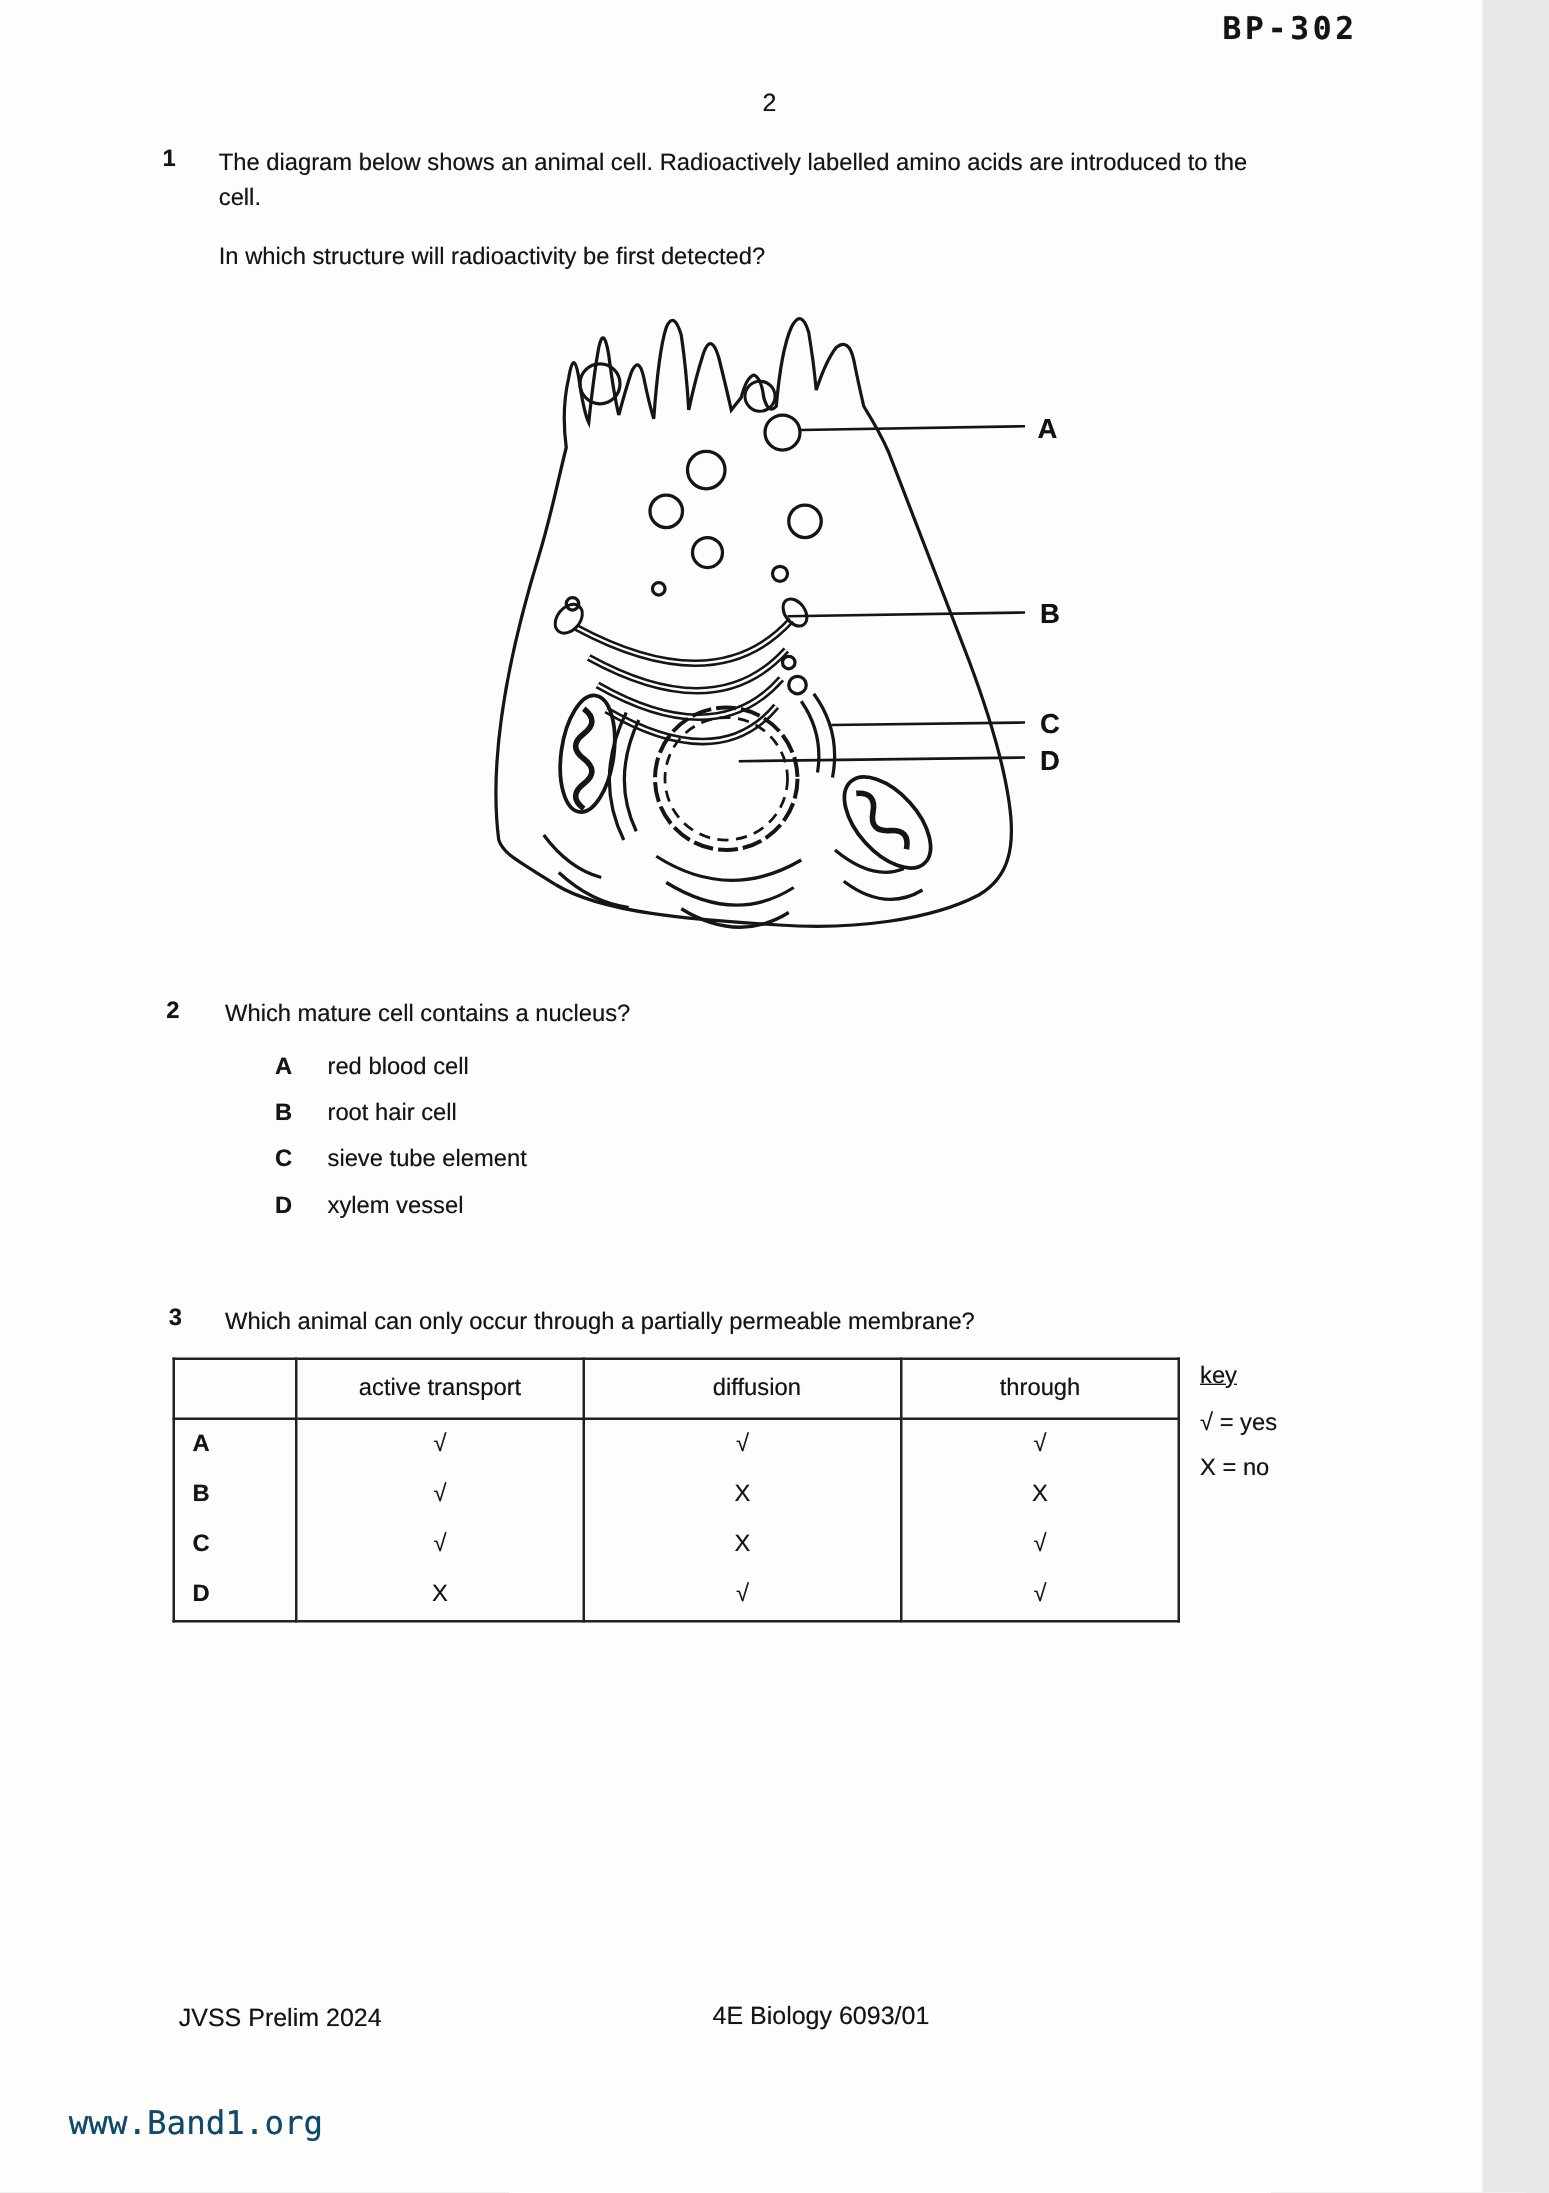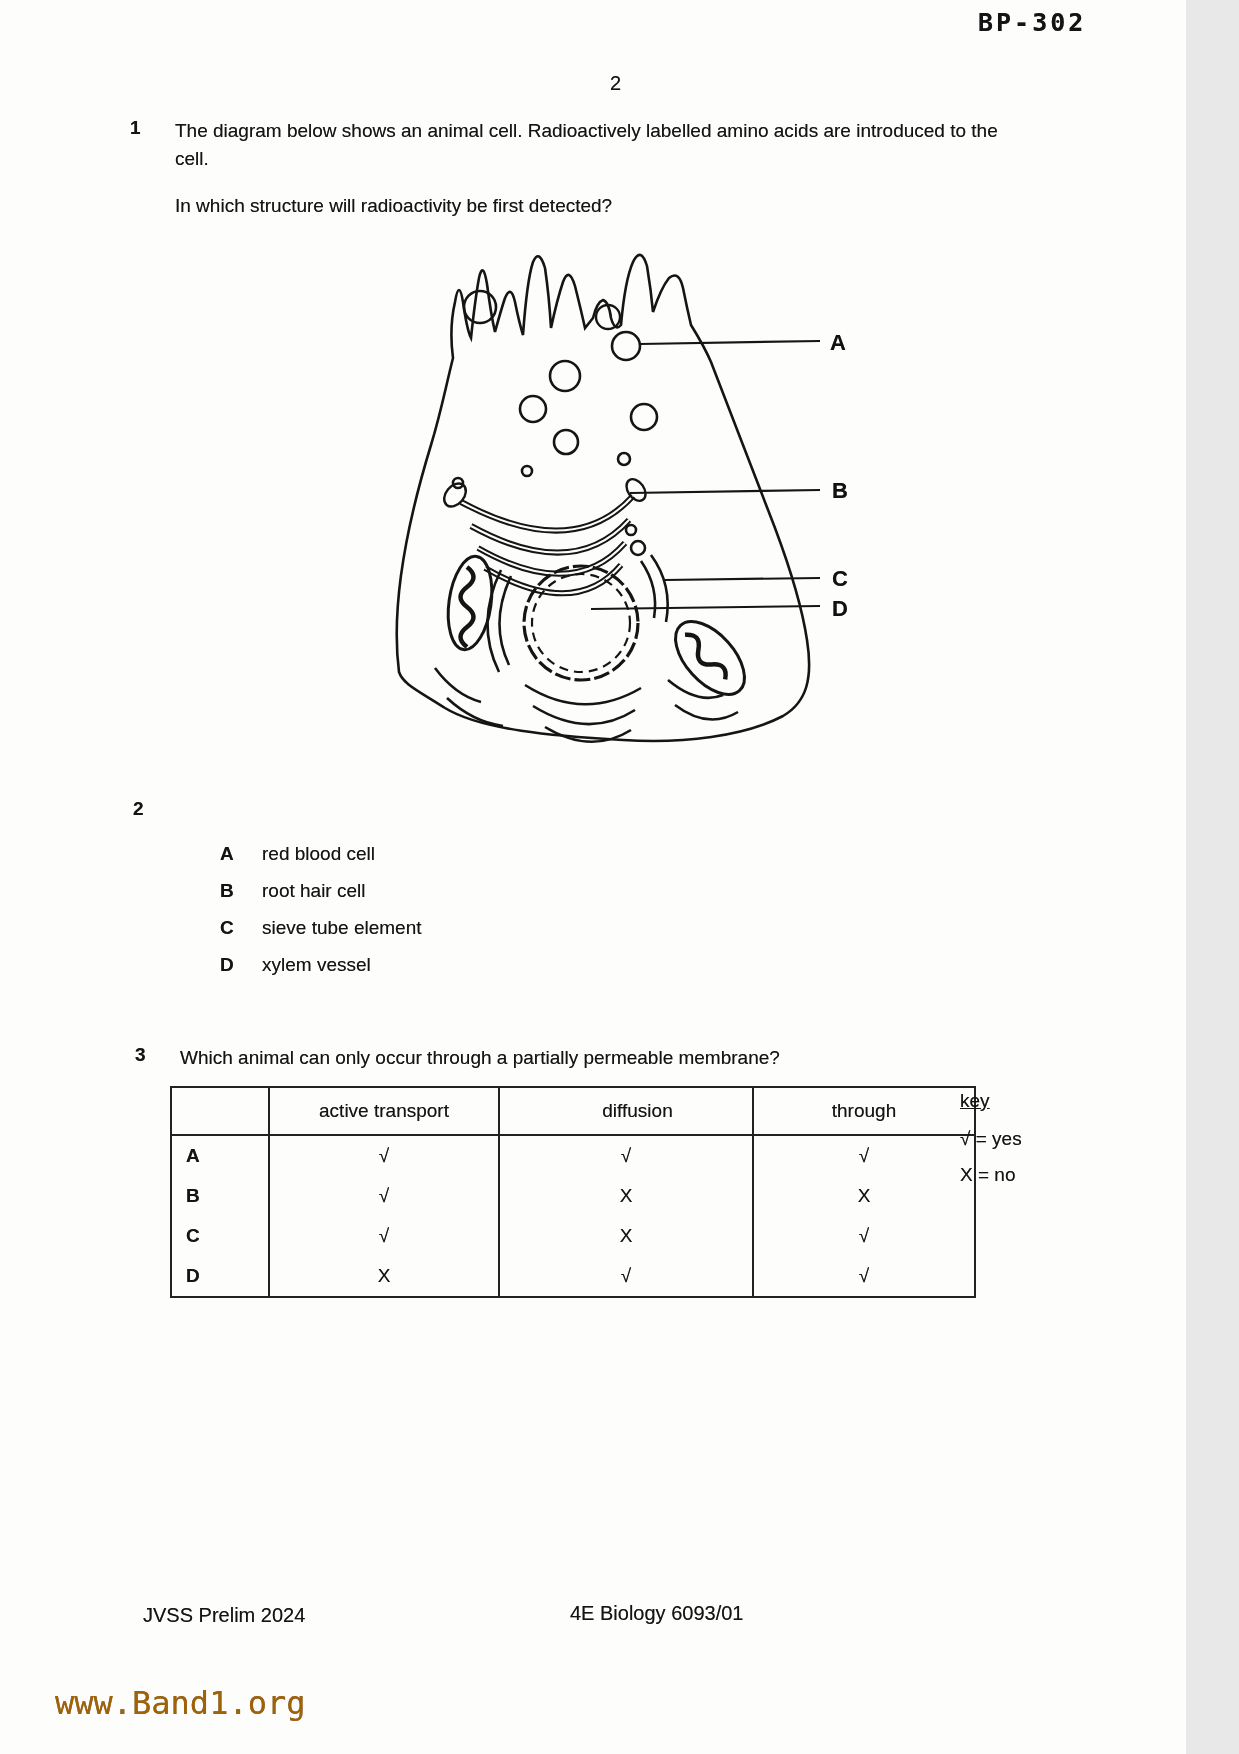--- a/index.html
+++ b/index.html
@@ -20,32 +20,32 @@
   .q2-text{top:798px;left:180px;}
   .q2-options{top:843px;left:220px;}
   .opt{display:flex;margin-bottom:15px;font-size:19px;}
   .opt-letter{font-weight:bold;width:42px;}
   .q3-num{top:1044px;left:135px;}
   .q3-text{top:1044px;left:180px;}
   table.q3{
     position:absolute;left:138px;top:1086px;border-collapse:collapse;
     font-size:19px;table-layout:fixed;
   }
-  table.q3, table.q3 td, table.q3 th{border:2px solid #222;margin-left:32px;}
+  table.q3, table.q3 td, table.q3 th{border:2px solid #222;}
   table.q3 th{font-weight:normal;height:44px;}
   table.q3 td{height:38px;text-align:center;border-top:none;border-bottom:none;}
   table.q3 tr:last-child td{border-bottom:2px solid #222;}
   table.q3 .rowlab{font-weight:bold;text-align:left;padding-left:14px;}
   .col-lab{width:94px;}.col-a{width:226px;}.col-b{width:227px;padding-left:24px;}.col-c{width:218px;}
   .key{top:1090px;left:932px;font-size:19px;margin-left:28px;}
   .key-title{text-decoration:underline;margin-bottom:16px;}
   .key-item{margin-bottom:14px;}
   .footer-left{top:1604px;left:143px;font-size:20px;}
   .footer-right{top:1602px;left:570px;font-size:20px;}
-  .watermark{top:1684px;left:55px;font-size:32px;font-family:"DejaVu Sans Mono","Liberation Mono",monospace;color:#a16207;}
+  .watermark{top:1684px;left:55px;font-size:26px;font-family:"DejaVu Sans Mono","Liberation Mono",monospace;color:#0c4a6e;}
   svg .ln{stroke:#151515;fill:none;}
   svg text{font-family:"Liberation Sans",sans-serif;font-weight:bold;font-size:22px;fill:#111;}
 </style>
 </head>
 <body>
 
 <div class="page">
 
   <div class="abs doc-code">BP-302</div>
   <div class="abs page-num">2</div>
@@ -139,20 +139,21 @@
       <line x1="282" y1="340" x2="437" y2="338"></line>
       <line x1="208" y1="369" x2="437" y2="366"></line>
     </g>
     <text x="447" y="110">A</text>
     <text x="449" y="258">B</text>
     <text x="449" y="346">C</text>
     <text x="449" y="376">D</text>
   </svg>
 
   <div class="abs qnum q2-num">2</div>
+  <div class="abs qtext q2-text">Which mature cell contains a nucleus?</div>
   <div class="abs q2-options">
     <div class="opt">
       <span class="opt-letter">A</span>
       <span>red blood cell</span>
     </div>
     <div class="opt">
       <span class="opt-letter">B</span>
       <span>root hair cell</span>
     </div>
     <div class="opt">

